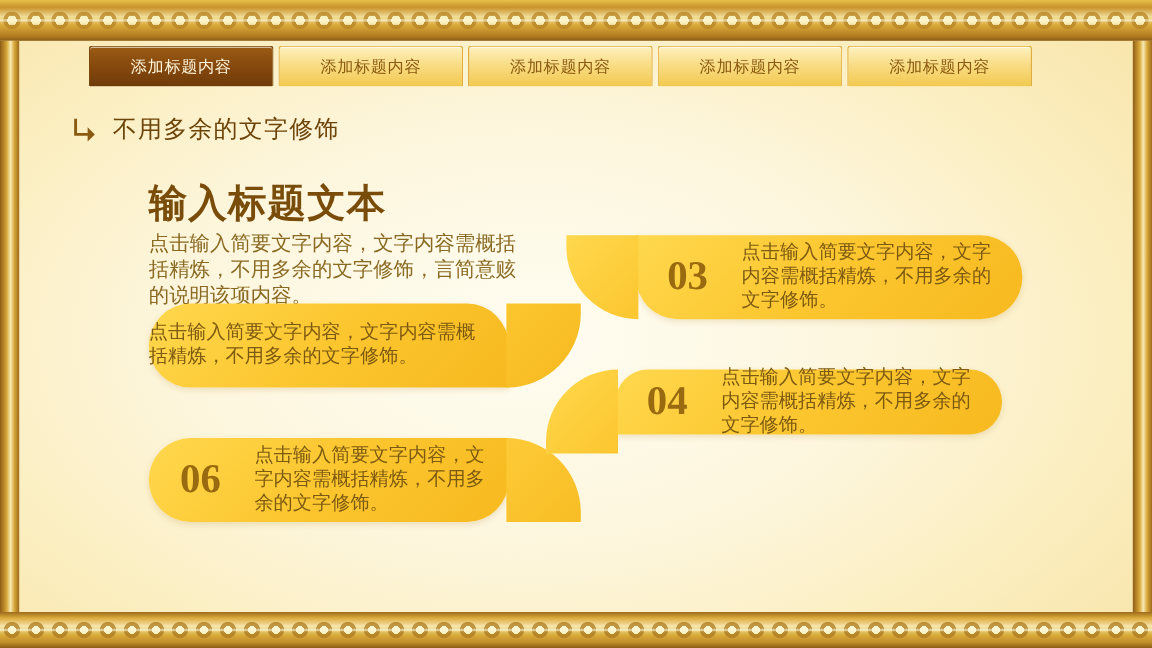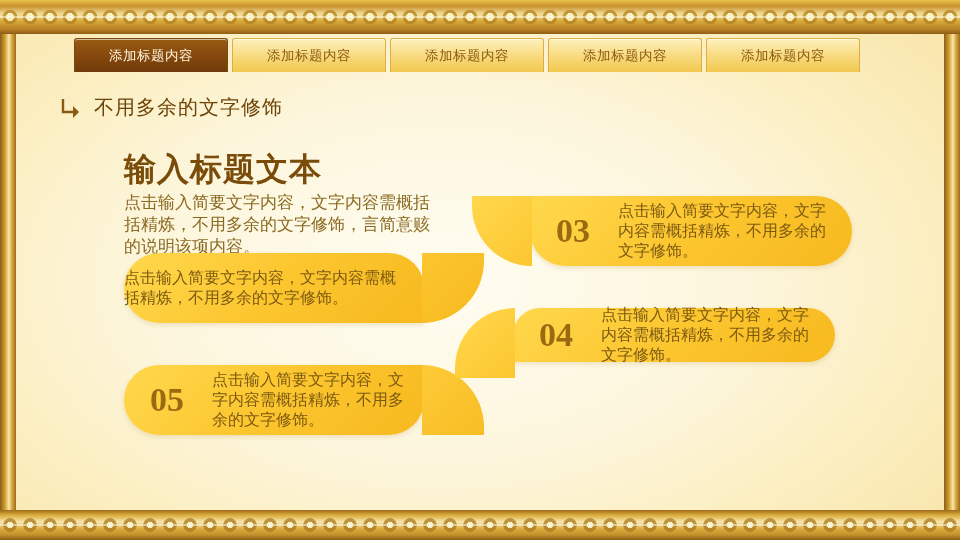--- a/index.html
+++ b/index.html
@@ -115,21 +115,21 @@
   </div>
 
   <div class="title2">输入标题文本</div>
   <div class="lead">点击输入简要文字内容，文字内容需概括括精炼，不用多余的文字修饰，言简意赅的说明该项内容。</div>
 
   <div class="petal p01">
     <div class="txt">点击输入简要文字内容，文字内容需概括精炼，不用多余的文字修饰。</div>
   </div>
 
   <div class="petal p02">
-    <div class="num">05</div>
+    <div class="num">06</div>
     <div class="txt">点击输入简要文字内容，文字内容需概括精炼，不用多余的文字修饰。</div>
   </div>
 
   <div class="petal p03">
     <div class="num">03</div>
     <div class="txt">点击输入简要文字内容，文字内容需概括精炼，不用多余的文字修饰。</div>
   </div>
 
   <div class="petal p04">
     <div class="num">04</div>

